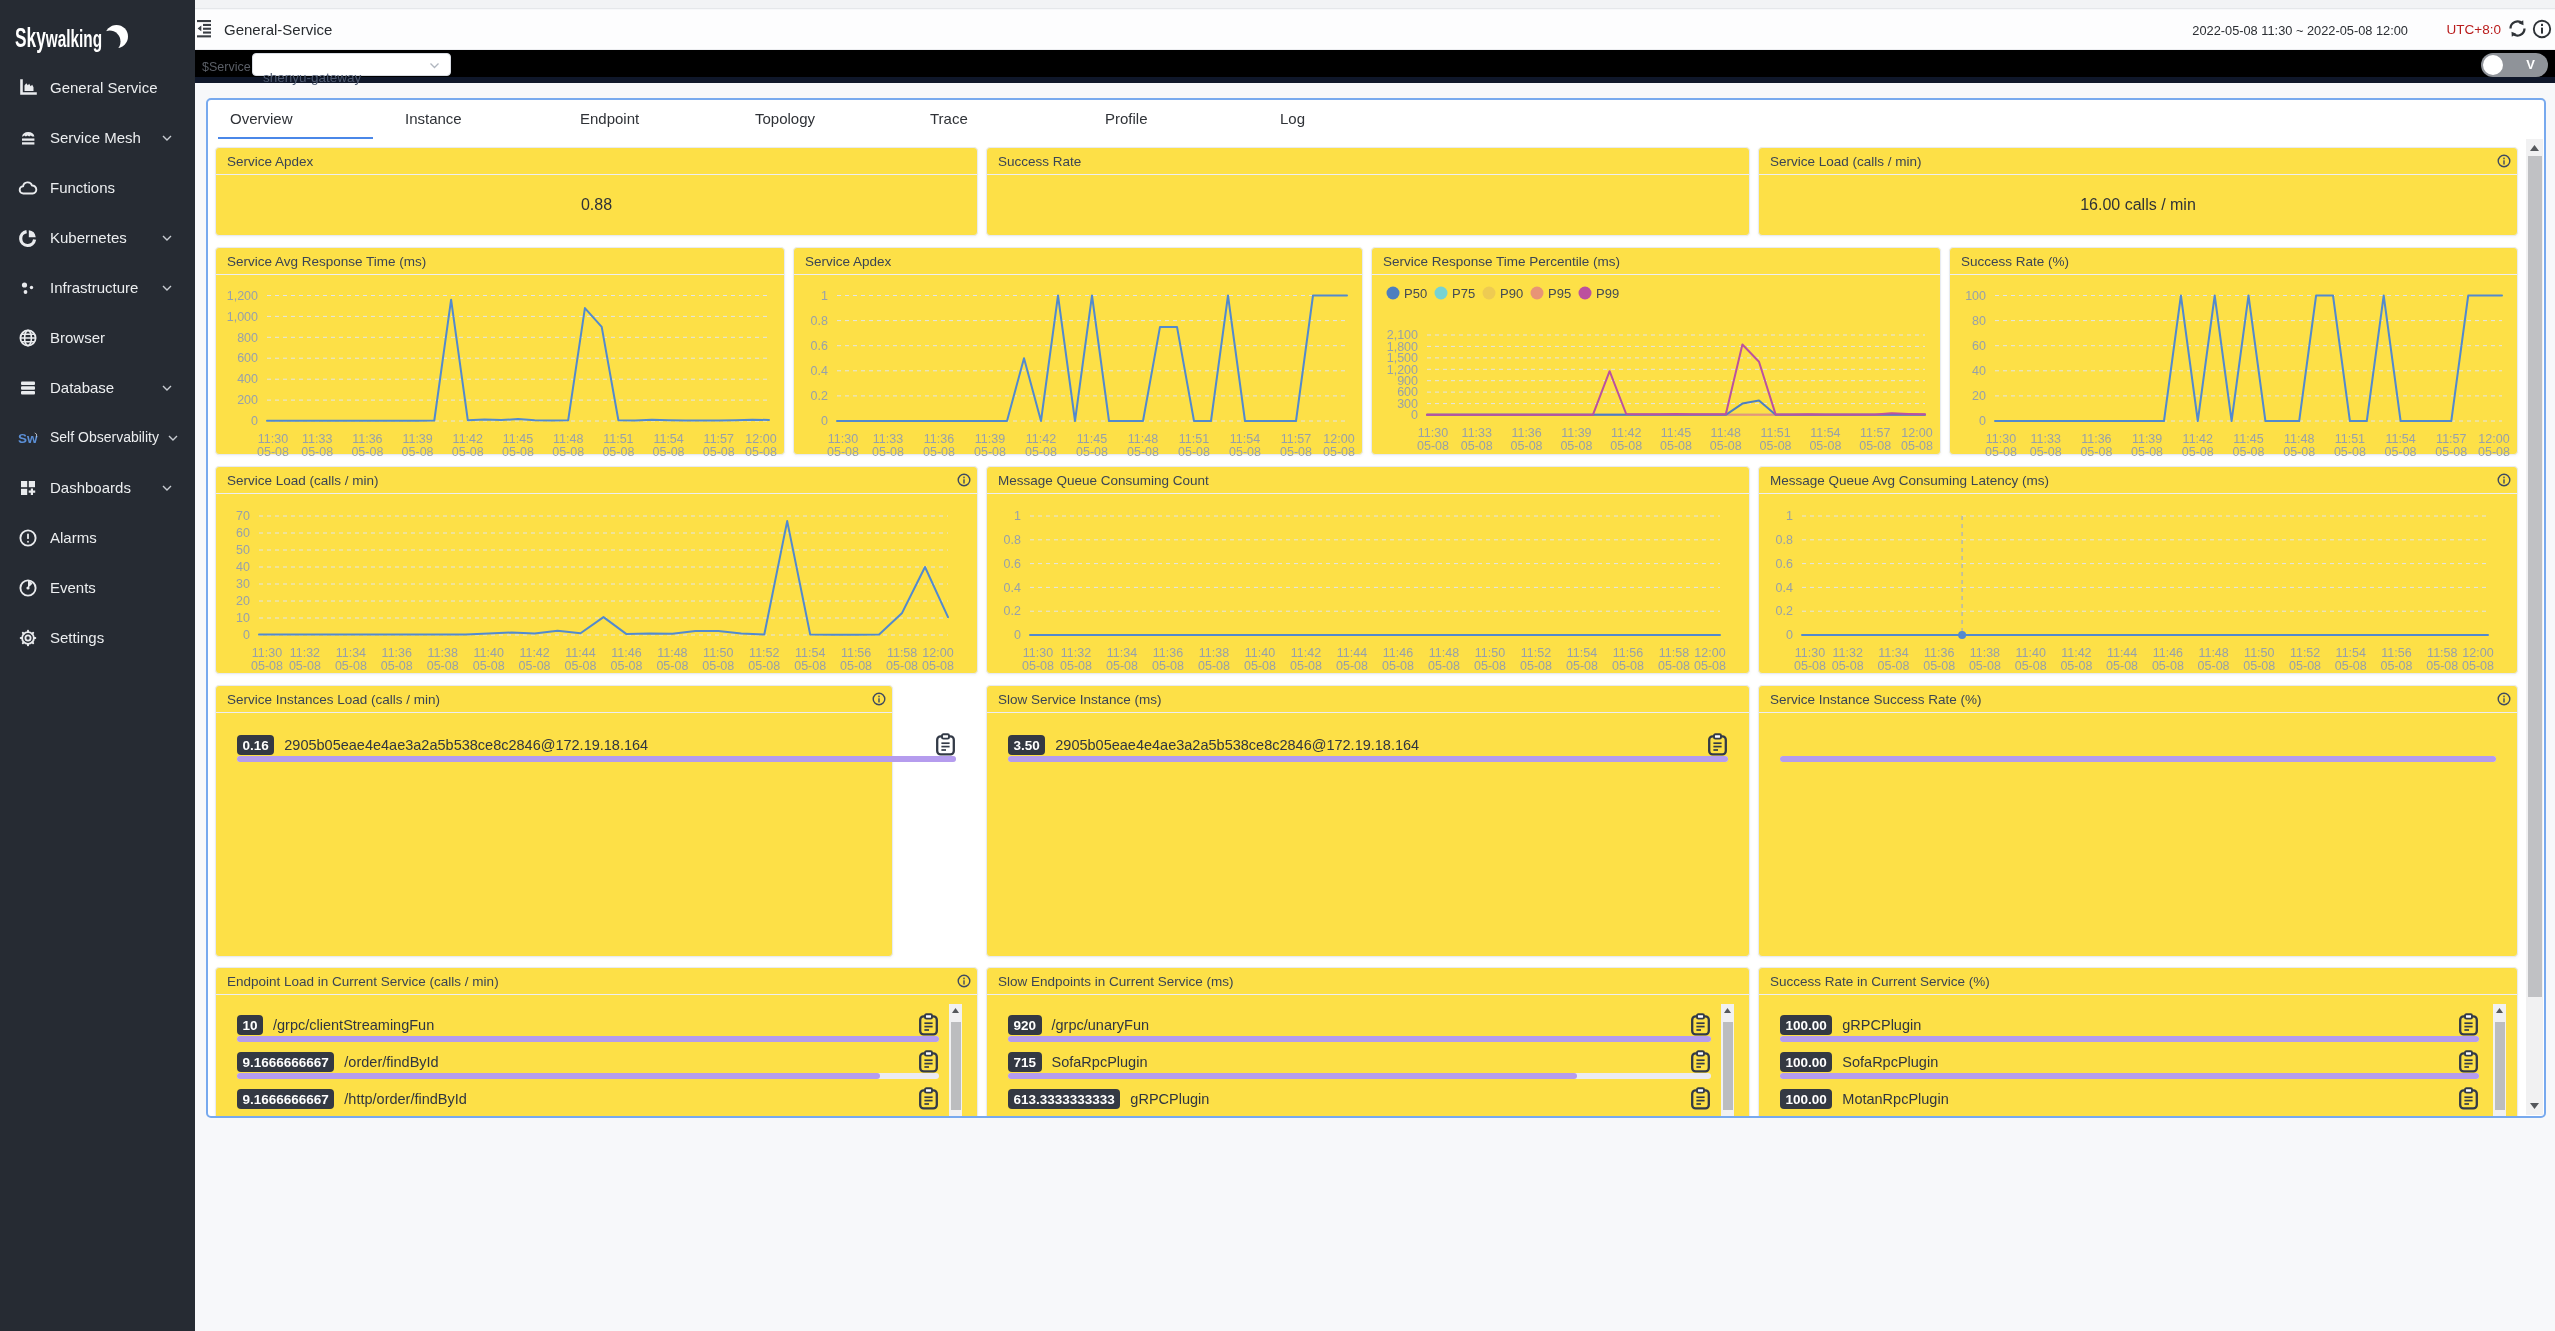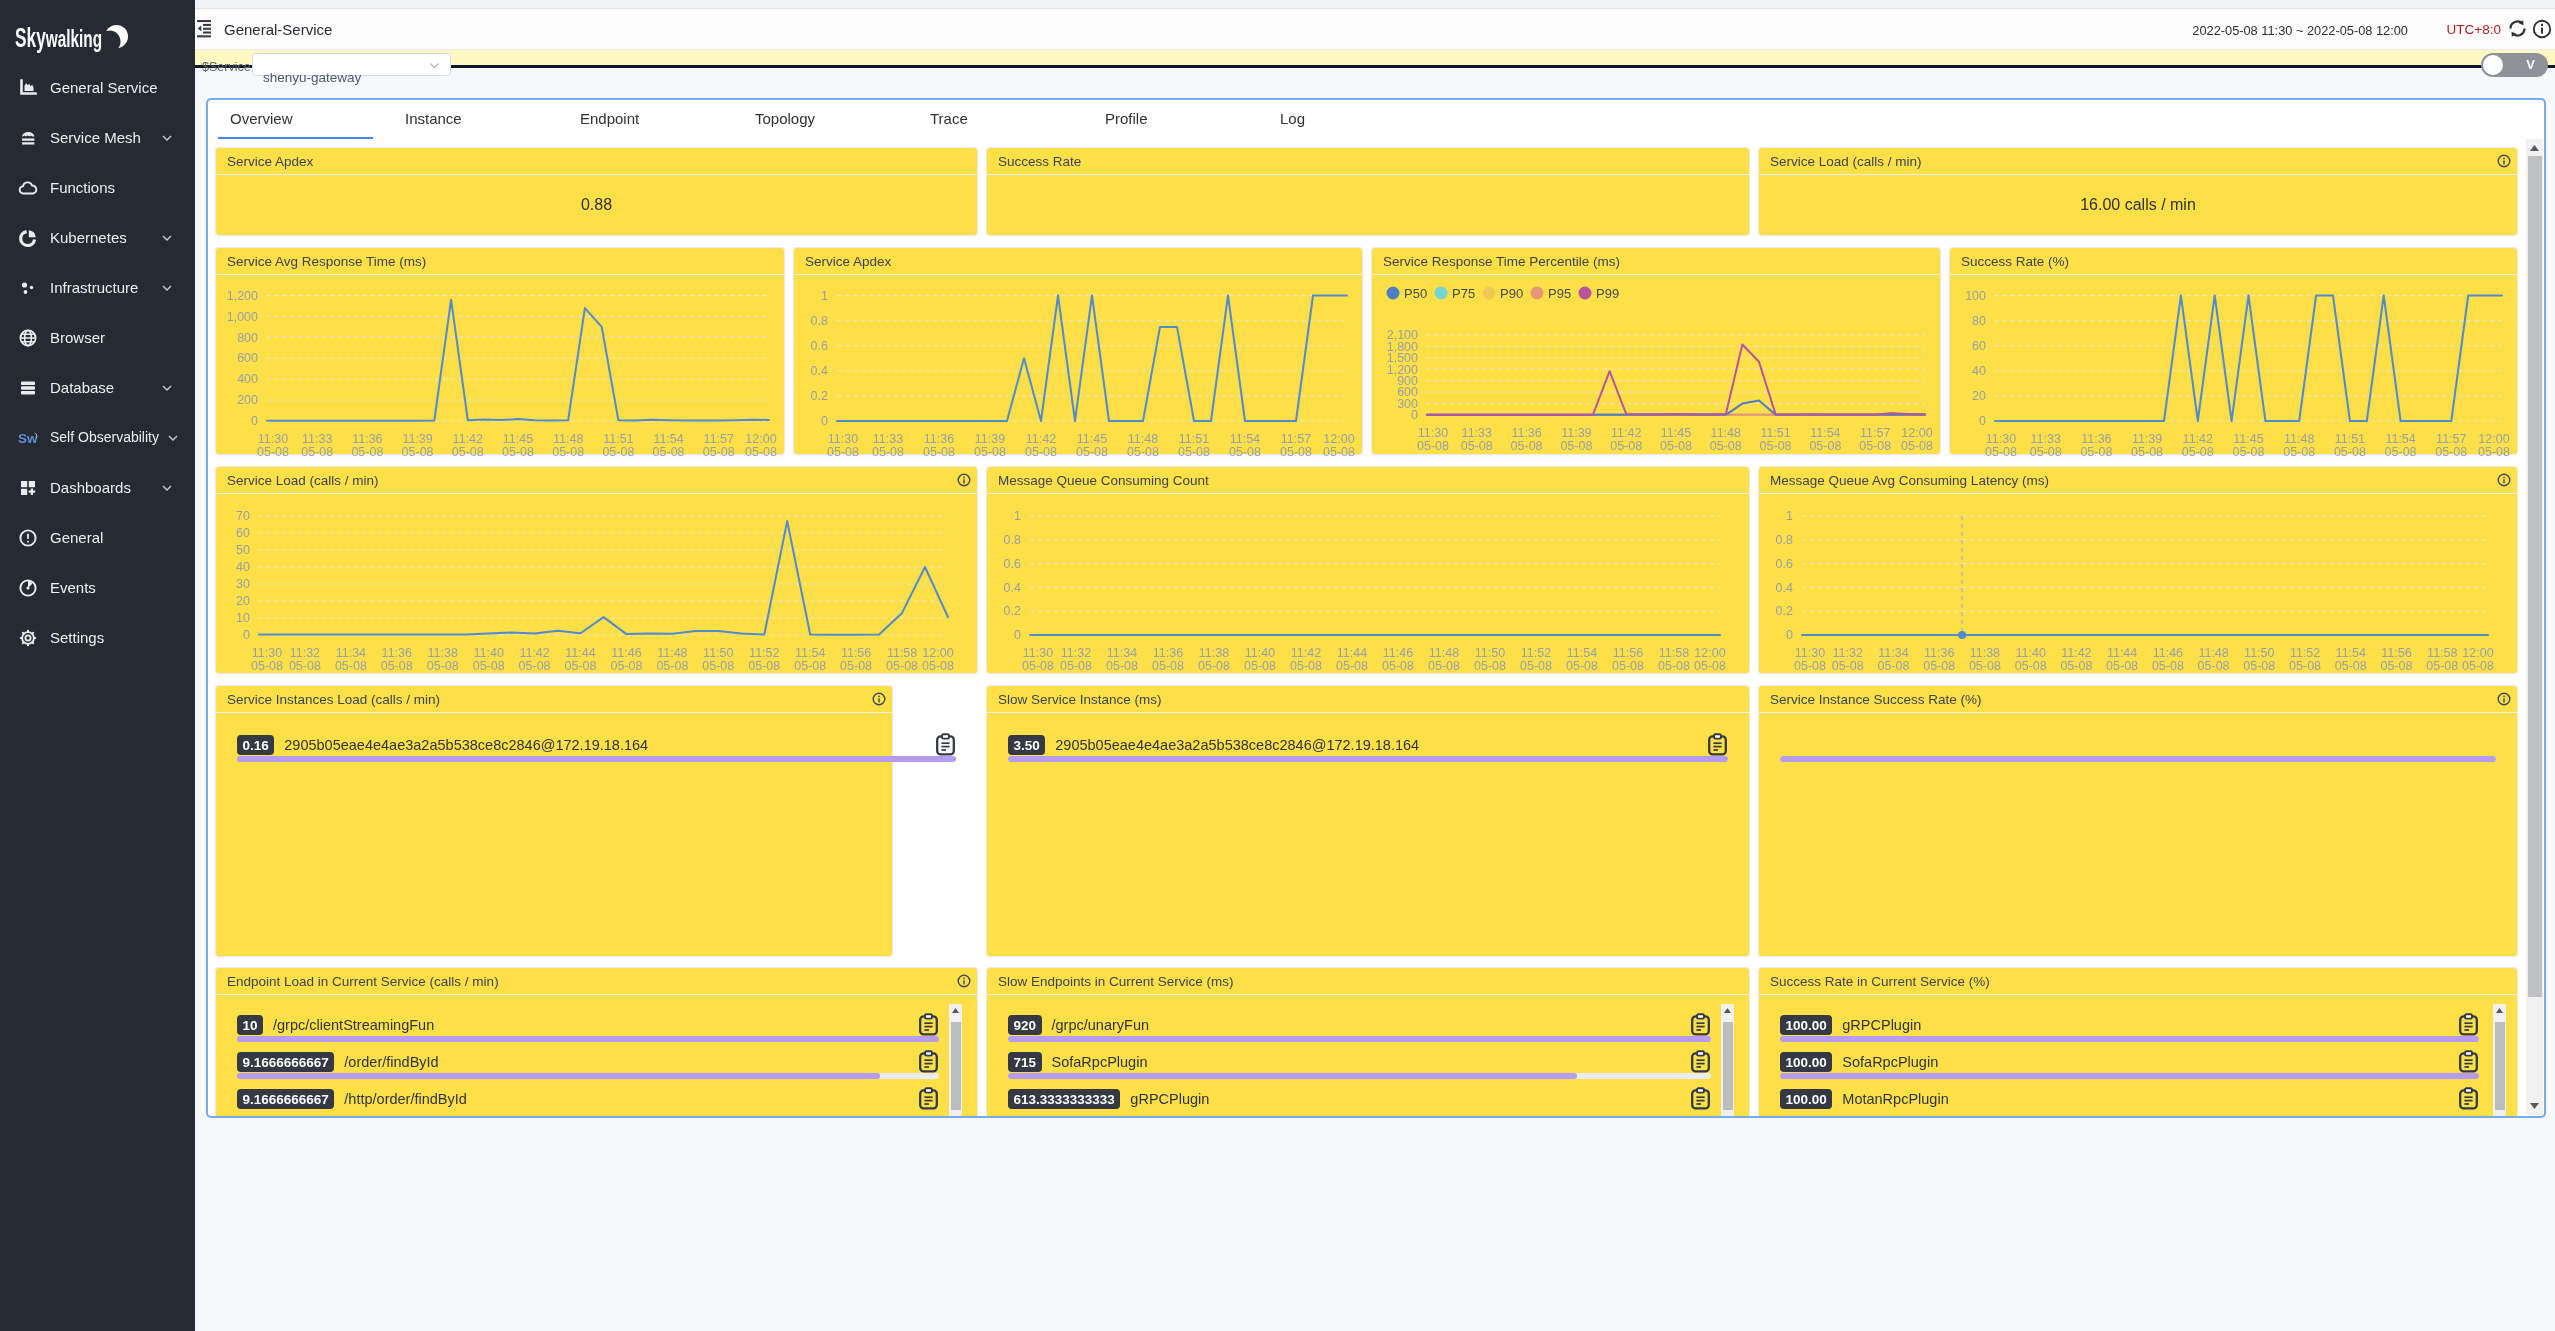--- a/index.html
+++ b/index.html
@@ -8,21 +8,21 @@
 .ls{font-size:27px}
 .lw{font-size:24px}
 .mi{position:absolute;left:0;width:195px;height:50px}
 .mic{position:absolute;left:18px;top:15px}
 .mlb{position:absolute;left:50px;top:16px;font-size:15px;color:#eceef0}
 .topstrip{position:absolute;left:195px;top:0;right:0;height:9px;background:#f2f3f5;border-bottom:1px solid #e5e7ea}
 .hdr{position:absolute;left:195px;top:10px;right:0;height:40px;background:#fdfdfe;border-bottom:1px solid #ecedf0}
 .htitle{position:absolute;left:29px;top:11px;font-size:15px;color:#292c30}
 .hdate{position:absolute;right:147px;top:13px;font-size:12.8px;color:#2b2e33}
 .hutc{position:absolute;right:54px;top:12px;font-size:13.5px;color:#b91c1c}
-.vbar{position:absolute;left:195px;top:50px;right:0;height:18px;background:#fef9c3;border-bottom:3px solid #0f172a}
+.vbar{position:absolute;left:195px;top:50px;right:0;height:33px;background:#000000;border-bottom:6px solid #0f172a}
 .vlbl{position:absolute;left:7px;top:10px;font-size:12.5px;color:#5a5e66}
 .vsel{position:absolute;left:57px;top:3px;width:199px;height:23px;background:#fff;border:1px solid #d8dce3;border-radius:4px;font-size:13.5px;color:#4e5a70;padding:16px 0 0 10px}
 .panel{position:absolute;left:206px;top:98px;width:2340px;height:1020px;background:#fff;border:2px solid #77a9ee;border-radius:5px}
 .tab{position:absolute;top:3px;width:155px;height:34px;padding:7px 0 0 12px;font-size:15px;color:#2f3237}
 .card{position:absolute;background:#fde047;border:1px solid #e8ebf0;border-radius:4px;box-shadow:0 1px 3px rgba(40,50,70,0.05)}
 .chd{position:relative;height:27px;border-bottom:1px solid #eceef2;padding:6px 0 0 11px;font-size:13.5px;color:#3b4554}
 .bigv{position:absolute;text-align:center;font-size:16px;color:#2f3237}
 .bdg{display:inline-block;background:#343943;color:#fff;font-size:13.5px;font-weight:bold;border-radius:4px;padding:2.5px 5.5px;vertical-align:middle}
 .bname{margin-left:10px;font-size:14.5px;color:#2f3540;vertical-align:middle}
 svg text{font-family:"Liberation Sans",sans-serif}
@@ -677,21 +677,21 @@
         <svg width="12" height="12" viewBox="0 0 12 12" style="position:absolute;right:22px;top:19px">
           <path d="M2 4 l4 4 4-4" stroke="#c8ccd2" stroke-width="1.4" fill="none"></path>
         </svg>
       </div>
       <div class="mi" style="top:513px">
         <span class="mic"><svg width="20" height="20" viewBox="0 0 20 20" fill="none">
             <circle cx="10" cy="10" r="7.6" stroke="#e9ebee" stroke-width="1.9"></circle>
             <rect x="9.1" y="5.5" width="1.8" height="5.6" rx="0.9" fill="#e9ebee"></rect>
             <rect x="9.1" y="12.8" width="1.8" height="1.9" rx="0.9" fill="#e9ebee"></rect>
           </svg></span>
-        <span class="mlb" style="">General</span>
+        <span class="mlb" style="">Alarms</span>
       </div>
       <div class="mi" style="top:563px">
         <span class="mic"><svg width="20" height="20" viewBox="0 0 20 20" fill="none">
             <circle cx="10" cy="10" r="7.6" stroke="#e9ebee" stroke-width="1.9"></circle>
             <path d="M10 10 L14.6 5.4 A7.6 7.6 0 0 0 10 2.4 z" fill="#e9ebee"></path>
             <circle cx="10" cy="10" r="1.6" fill="#e9ebee"></circle>
           </svg></span>
         <span class="mlb" style="">Events</span>
       </div>
       <div class="mi" style="top:613px">

